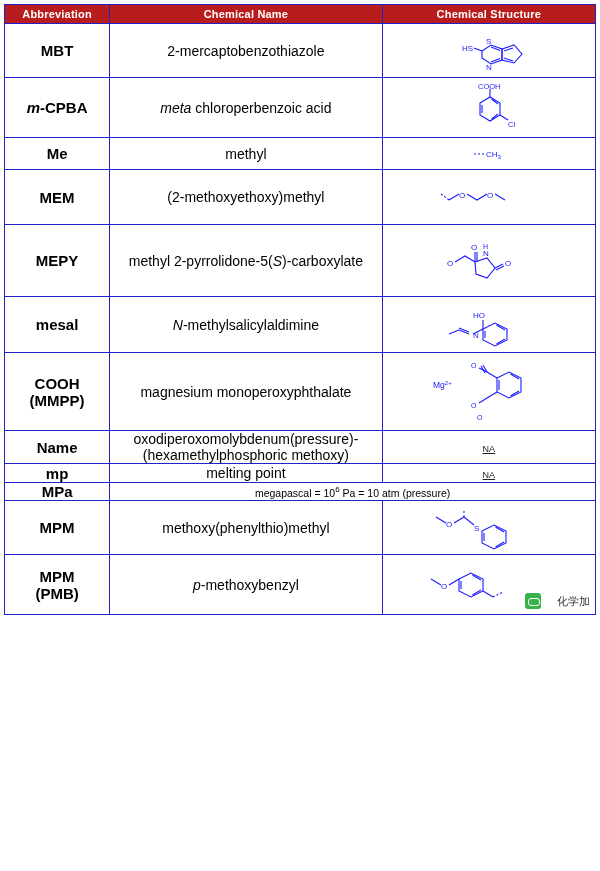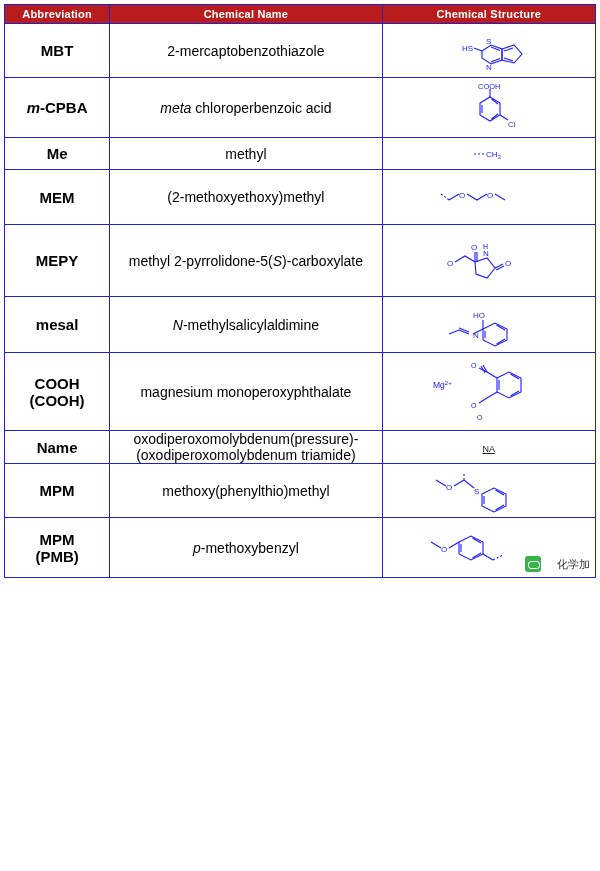--- a/index.html
+++ b/index.html
@@ -251,21 +251,21 @@
               <text x="44" y="18" font-family="'Liberation Sans',sans-serif" font-size="8" fill="#1a1aff">HO</text>
             </svg>
           </div>
         </td>
       </tr>
 
 
       <tr style="height:78px">
         <td class="abbr">
           <div>COOH</div>
-          <div>(COOH)</div>
+          <div>(MMPP)</div>
         </td>
         <td class="name">magnesium monoperoxyphthalate</td>
         <td class="struct">
           <div class="struct-box">
             <svg width="140" height="68" viewBox="0 0 140 68">
               <g stroke="#1a1aff" stroke-width="1.1" fill="none">
                 <polygon points="78,20 90,14 102,20 102,34 90,40 78,34"></polygon>
                 <line x1="80" y1="22" x2="80" y2="32"></line>
                 <line x1="91.5" y1="16" x2="100" y2="21"></line>
                 <line x1="91.5" y1="38" x2="100" y2="33"></line>
@@ -283,28 +283,41 @@
             </svg>
           </div>
         </td>
       </tr>
 
 
       <tr style="height:24px">
         <td class="abbr">Name</td>
         <td class="name">
           <div>oxodiperoxomolybdenum(pressure)-</div>
-          <div>(oxodiperoxomolybdenum triamide)</div>
+          <div>(hexamethylphosphoric methoxy)</div>
         </td>
         <td class="struct">
           <span class="na">NA</span>
         </td>
       </tr>
 
-
+      <tr style="height:14px">
+        <td class="abbr">mp</td>
+        <td class="name">melting point</td>
+        <td class="struct">
+          <span class="na">NA</span>
+        </td>
+      </tr>
+
+      <tr style="height:14px">
+        <td class="abbr">MPa</td>
+        <td class="wide" colspan="2">
+          <span>megapascal = 10</span><span class="sup">6</span><span> Pa  = 10 atm (pressure)</span>
+        </td>
+      </tr>
 
 
       <tr style="height:54px">
         <td class="abbr">MPM</td>
         <td class="name">methoxy(phenylthio)methyl</td>
         <td class="struct">
           <div class="struct-box">
             <svg width="130" height="46" viewBox="0 0 130 46">
               <g stroke="#1a1aff" stroke-width="1.1" fill="none">
                 <polyline points="12,12 22,18"></polyline>

